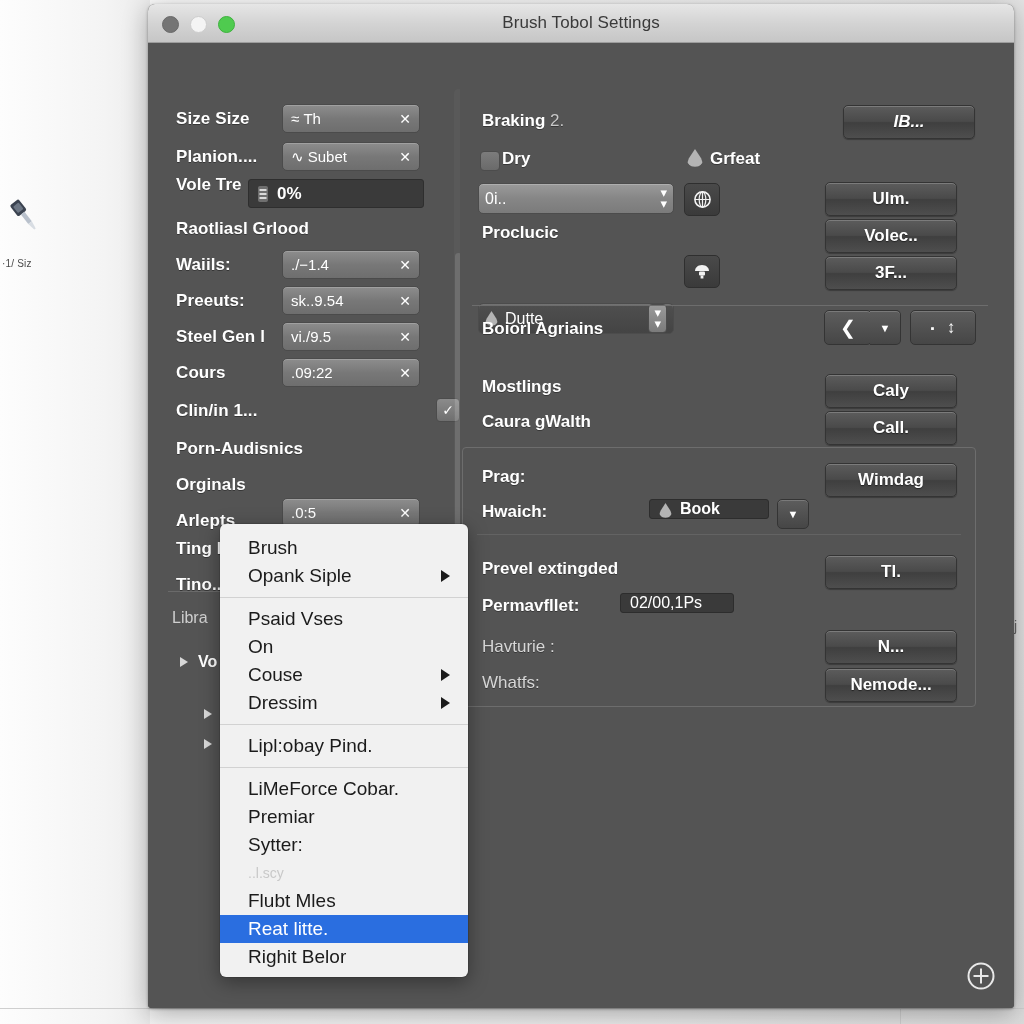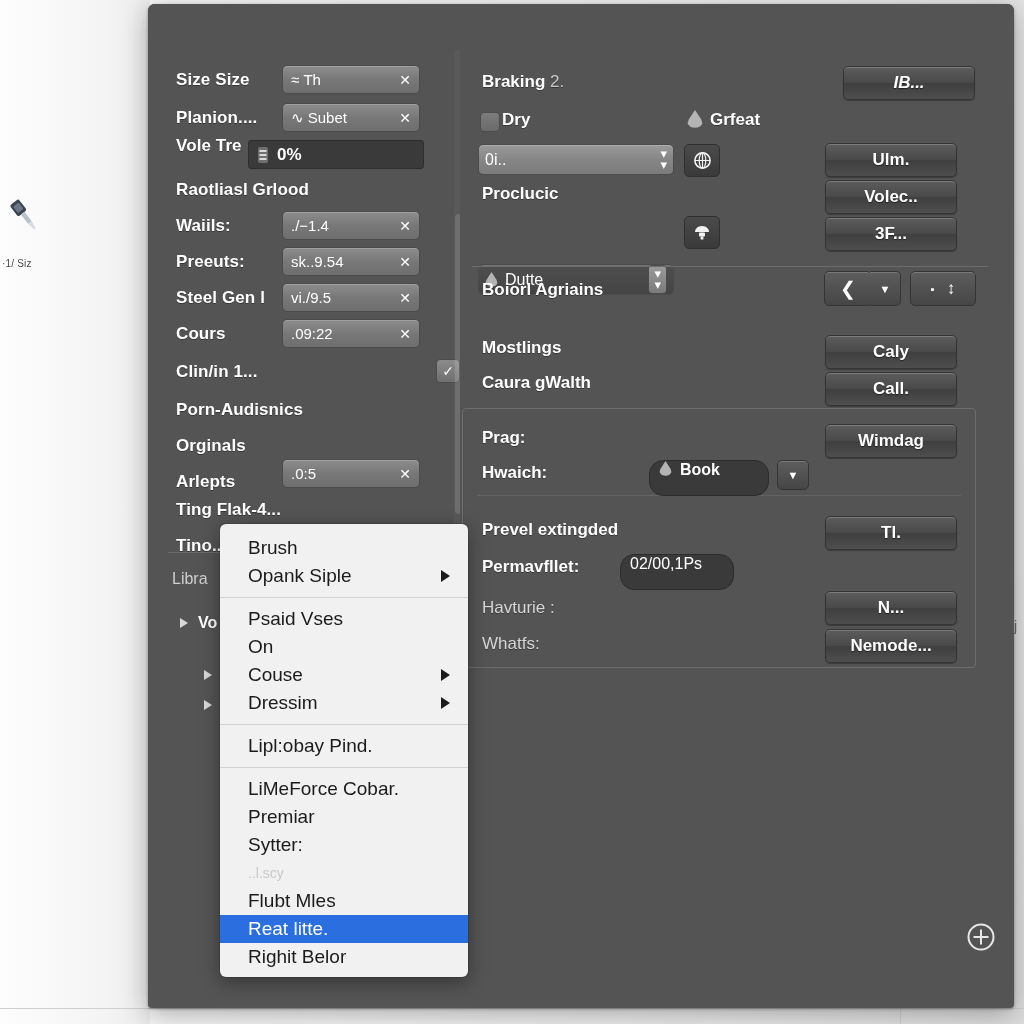--- a/index.html
+++ b/index.html
@@ -178,22 +178,22 @@
   }
   .gb-rule{position:absolute;height:1px;background:#636363;}
   .spinbtn{
     position:absolute;height:33px;border-radius:5px;
     background:linear-gradient(180deg,#5d5d5d,#464646);
     border:1px solid #343434;
     box-shadow:inset 0 1px 0 rgba(255,255,255,.18);
     display:flex;align-items:center;justify-content:center;color:#fff;
   }
   .valuefield{
-    position:absolute;height:36px;border-radius:14px;background:#3a3a3a;
-    border:1px solid #2d2d2d;display:flex;align-items:flex-start;padding:0 9px;
+    position:absolute;height:20px;border-radius:3px;background:#3a3a3a;
+    border:1px solid #2d2d2d;display:flex;align-items:flex-end;padding:0 9px;
     box-sizing:border-box;font-size:16px;color:#ffffff;
   }
   #plus-icon{
     position:absolute;right:18px;bottom:18px;width:30px;height:30px;
   }
 
   
   #ctxmenu{
     position:absolute;left:220px;top:524px;width:248px;
     background:#f1f1f1;border-radius:6px;
@@ -230,20 +230,26 @@
     </g>
   </svg>
   <div id="desk-tool-label">·1/ Siz</div>
   <div id="desk-right-label">j</div>
   <div id="desk-bottom-rule"></div>
   <div id="desk-v-rule"></div>
 </div>
 
 <div id="window">
 
+  <div id="titlebar">
+    <div class="dot" id="dot-close"></div>
+    <div class="dot" id="dot-min"></div>
+    <div class="dot" id="dot-zoom"></div>
+    <div id="title-text">Brush Tobol Settings</div>
+  </div>
 
   <div id="wbody">
 
     <div id="left-pane">
 
       <div class="lrow" style="top:60px;">
         <span class="llabel">Size Size</span>
       </div>
       <div class="lfield" style="top:61px;">
         <span class="fv">≈&nbsp;<span>Th</span></span>

